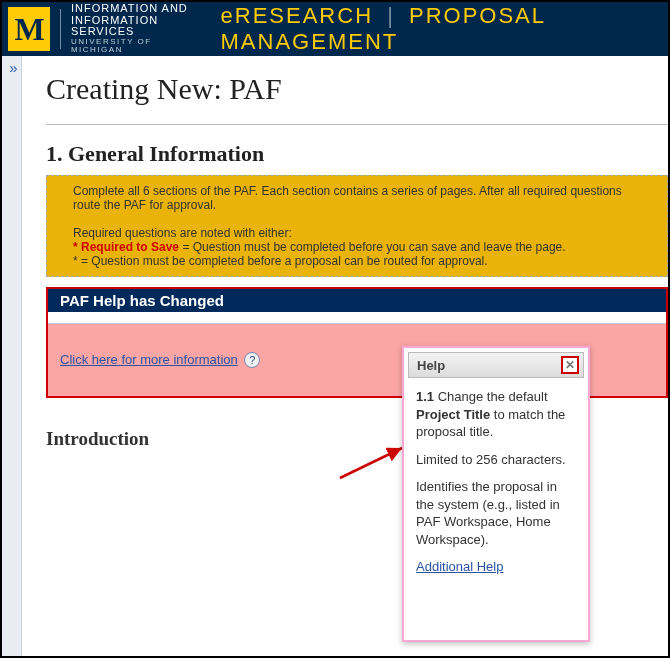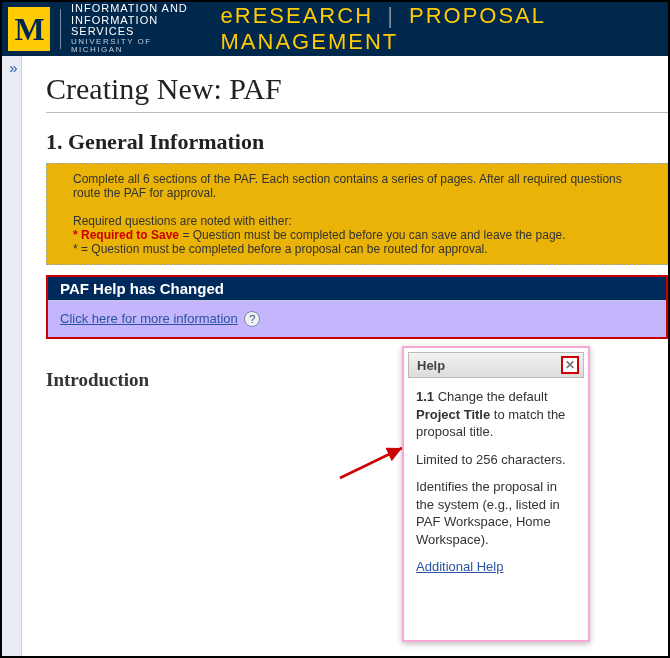--- a/index.html
+++ b/index.html
@@ -8,28 +8,28 @@
   .logo-m { background:#ffcb05; color:#00274c; font-family: "Times New Roman", serif; font-weight:bold; font-size:32px; width:48px; height:44px; display:flex; align-items:center; justify-content:center; margin-left:6px; letter-spacing:-1px;}
   .vrule { width:1px; height:40px; background:#7c8aa0; margin:0 10px; }
   .its { font-family: Verdana, sans-serif; letter-spacing:1px; line-height:1.05; font-size:11px; color:#fff; }
   .its .top { font-weight:normal; font-size:11px; }
   .its .uom { font-size:8px; letter-spacing:1.5px; color:#c3ccd8; }
   .banner-words { margin-left:14px; font-family: Liberation Sans, sans-serif; font-size:22px; color:#ffcb05; letter-spacing:2px; font-weight:300;}
   .banner-words .sep { color:#7c8aa0; margin:0 6px;}
   .leftstrip { position:absolute; left:0; top:54px; bottom:0; width:20px; background:#e9edf3; border-right:1px solid #c8d0da; }
   .chevrons { color:#2a5aa8; font-size:15px; text-align:center; line-height:1; margin-top:4px; letter-spacing:-4px;}
   .main { position:absolute; left:20px; right:0; top:54px; bottom:0; padding:12px 0 0 24px; overflow:hidden;}
-  h1.page-title { font-family: "Times New Roman", serif; font-weight:normal; font-size:30px; color:#222; margin:4px 0 6px 0;}
+  h1.page-title { font-family: "Times New Roman", serif; font-weight:normal; font-size:30px; color:#222; margin:4px 0 18px 0;}
   .rule { height:1px; background:#bbb; margin:4px 0 16px 0;}
   h2.section-title { font-family: "Times New Roman", serif; font-weight:bold; font-size:22px; margin:12px 0 8px 0; color:#222;}
   .instruct { border:1px dashed #9aa; background:#eab308; padding:8px 26px; font-size:12px; color:#333; }
   .req-save { color:#c00; font-weight:bold;}
   .paf-help-box { border:2px solid #c00; margin-top:10px; }
   .paf-help-header { background:#002a5c; color:#fff; font-weight:bold; font-size:15px; padding:3px 12px;}
-  .paf-help-body { background:#c4b5fd; border-top:1px solid #bfc9d7; padding:10px 12px;}
+  .paf-help-body { background:#fca5a5; border-top:1px solid #bfc9d7; padding:28px 12px;margin-top:11px;}
   a.link { color:#2954a3; text-decoration:underline; cursor:pointer;}
   .help-qmark { display:inline-block; width:16px; height:16px; border:1px solid #7a8aa8; border-radius:50%; text-align:center; font-size:11px; line-height:14px; color:#3a4f78; background:#eef1f6; margin-left:3px; cursor:pointer;}
   .intro-title { font-family:"Times New Roman", serif; font-weight:bold; font-size:19px; margin:30px 0 8px 0;}
   .field-block { border:1px solid #b6bfcc; background:#eef1f6; padding:6px 10px 10px 10px; margin-bottom:10px;}
   .q-num { font-weight:bold;}
   .q-req { color:#c00; font-weight:bold;}
   .boxed-red-inline { border:2px solid #c00; display:inline-block; padding:2px 6px 2px 2px;}
   .input-text { width:calc(100% - 16px); background:#fff; border:1px solid #b7bec9; padding:4px 6px; font-size:13px; margin-top:3px; margin-left:14px;}
   .textarea { width:calc(100% - 6px); min-height:66px; background:#fff; border:1px solid #b7bec9; margin-top:4px; resize:none;}
   .help-popup { position:absolute; left:400px; top:344px; width:188px; height:296px; border:2px solid #f9a8d4; background:#fff; box-shadow:0 2px 6px rgba(0,0,0,0.25);}

